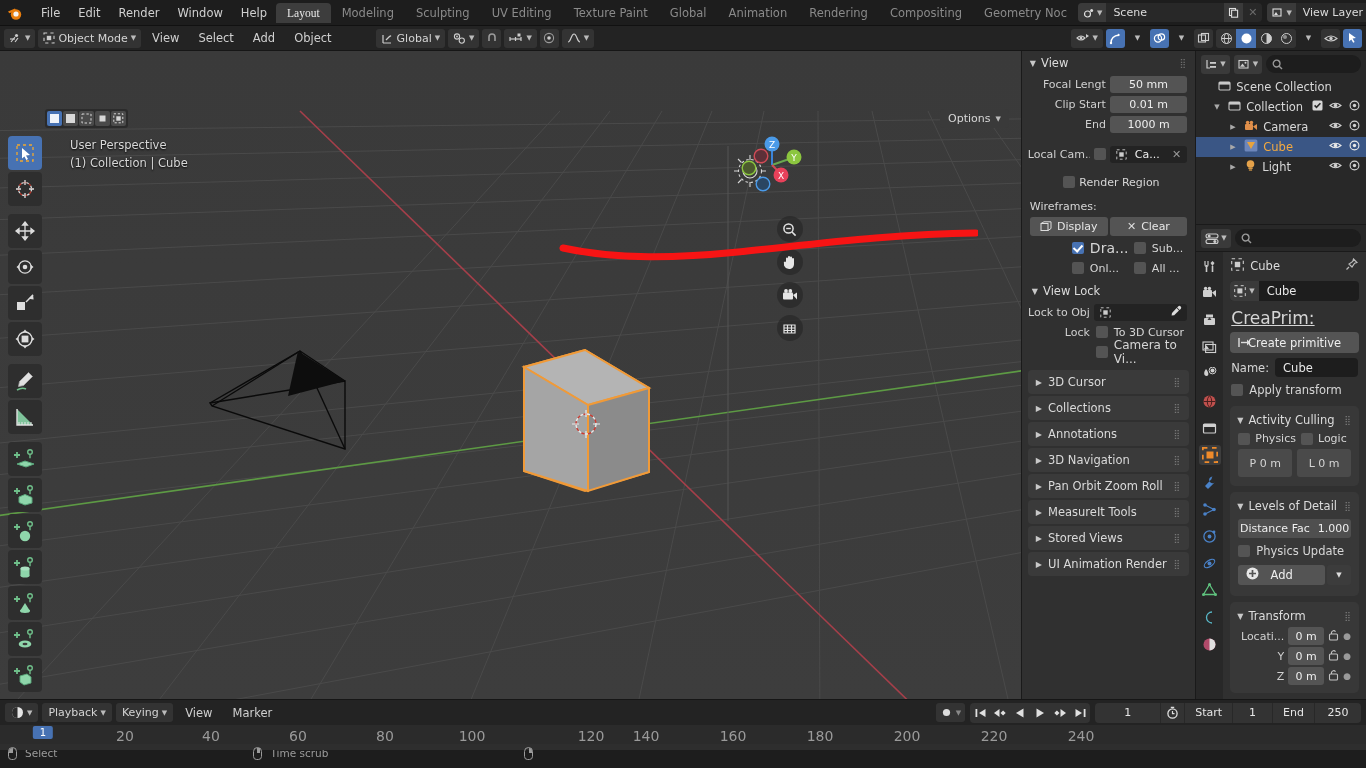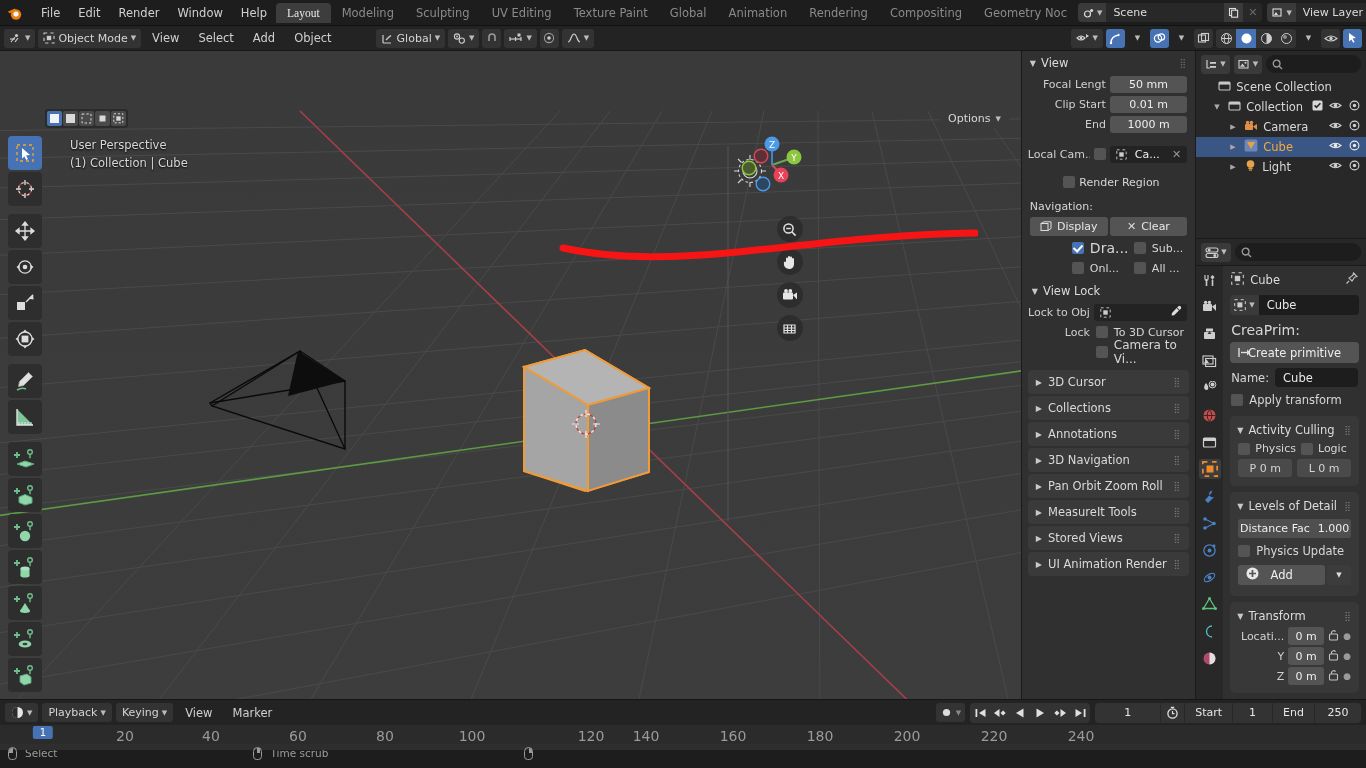--- a/index.html
+++ b/index.html
@@ -173,34 +173,34 @@
   #proptabs { width:27px; background:#282828; display:flex; flex-direction:column; align-items:center; padding-top:4px; gap:7px; }
   .ptab { width:22px;height:20px;display:flex;align-items:center;justify-content:center;border-radius:3px; }
   .ptab.on { background:#3d3d3d; }
   #propbody { flex:1; padding:0 0 0 0; overflow:hidden; }
   .pb-breadcrumb { display:flex;align-items:center;gap:6px;padding:6px 8px 4px 8px;font-size:11.5px;color:#dcdcdc; }
   .pb-field {
     display:flex;align-items:center;background:#1d1d1d;border-radius:4px;height:20px;margin:3px 7px;overflow:hidden;
   }
   .pb-field .lead { background:#3a3a3a; height:100%; display:flex; align-items:center; gap:3px; padding:0 4px; }
   .pb-field .txt { padding-left:8px; font-size:11.5px; color:#e8e8e8; }
-  .pb-lbl { padding:4px 8px 2px 8px; font-size:14px; color:#d6d6d6; }
+  .pb-lbl { padding:4px 8px 2px 8px; font-size:17px; color:#d6d6d6;text-decoration:underline; }
   .pb-btn {
     margin:2px 7px; background:#545454; border-radius:4px; height:21px;
     display:flex;align-items:center;justify-content:center;gap:8px;font-size:11.5px;color:#eee;position:relative;
   }
   .pb-inline { display:flex; align-items:center; gap:6px; padding:3px 8px; }
   .pb-inline .lab { font-size:11.5px;color:#d6d6d6; }
   .pb-inline .val { flex:1;background:#1d1d1d;border-radius:4px;height:19px;display:flex;align-items:center;padding-left:8px;font-size:11.5px;color:#e8e8e8; }
   .panelbox { background:#383838; border-radius:5px; margin:6px 7px; padding:4px 0 7px 0; }
   .panelbox .ph { display:flex;align-items:center;gap:5px;padding:3px 7px;font-size:11.5px;color:#dcdcdc; }
   .panelbox .ph .dots { margin-left:auto;color:#777;letter-spacing:1px;font-size:9px; }
   .twocol { display:flex; gap:5px; padding:2px 8px; }
   .twocol > div { flex:1; display:flex; align-items:center; gap:5px; font-size:11px; color:#d4d4d4; }
-  .greybox { flex:1;background:#4a4a4a;border-radius:3px;height:18px;display:flex;align-items:center;justify-content:center;font-size:11px;color:#888; }
+  .greybox { flex:1;background:#4a4a4a;border-radius:3px;height:28px;display:flex;align-items:center;justify-content:center;font-size:11px;color:#888; }
   .wide-val { margin:3px 8px;background:#4f4f4f;border-radius:3px;height:19px;display:flex;align-items:center;justify-content:center;gap:8px;font-size:11px;color:#eee; }
   .addrow { display:flex;gap:2px;margin:4px 8px; }
   .addrow .a1 { flex:1;background:#545454;border-radius:3px;height:20px;display:flex;align-items:center;justify-content:center;gap:8px;font-size:11.5px;color:#eee;position:relative; }
   .addrow .a2 { width:24px;background:#3c3c3c;border-radius:3px;display:flex;align-items:center;justify-content:center; }
   .xyzrow { display:flex; align-items:center; gap:4px; padding:1px 8px; }
   .xyzrow .lbl { width:46px; text-align:right; font-size:11px; color:#d0d0d0; white-space:nowrap; overflow:hidden; }
   .xyzrow .v { flex:1;background:#545454;border-radius:3px;height:18px;display:flex;align-items:center;justify-content:center;font-size:11px;color:#eee; }
 
   
   #timeline { height:44px; background:#282828; border-top:1px solid #161616; }
@@ -763,21 +763,21 @@
         <span>Ca...</span>
         <span style="margin-left:auto;color:#999;padding-right:6px">✕</span>
       </div>
     </div>
 
     <div class="prop-row" style="margin-top:8px;justify-content:flex-end">
       <div class="chk"></div>
       <div style="font-size:11px;color:#d6d6d6;width:108px">Render Region</div>
     </div>
 
-    <div style="padding:8px 8px 2px 8px;font-size:11px;color:#d6d6d6">Navigation:</div>
+    <div style="padding:8px 8px 2px 8px;font-size:11px;color:#d6d6d6">Wireframes:</div>
     <div class="btnrow">
       <div class="sbtn">
         <svg width="12" height="12" viewBox="0 0 12 12">
             <rect x="1" y="2.5" width="7" height="7" fill="none" stroke="#ddd" stroke-width="1"></rect>
             <path d="M1 2.5 L4 .8 L11 .8 L11 7.5 L8 9.5" fill="none" stroke="#ddd" stroke-width="1"></path>
           </svg>
         <span>Display</span>
       </div>
       <div class="sbtn">
         <span style="color:#ddd">✕</span>

